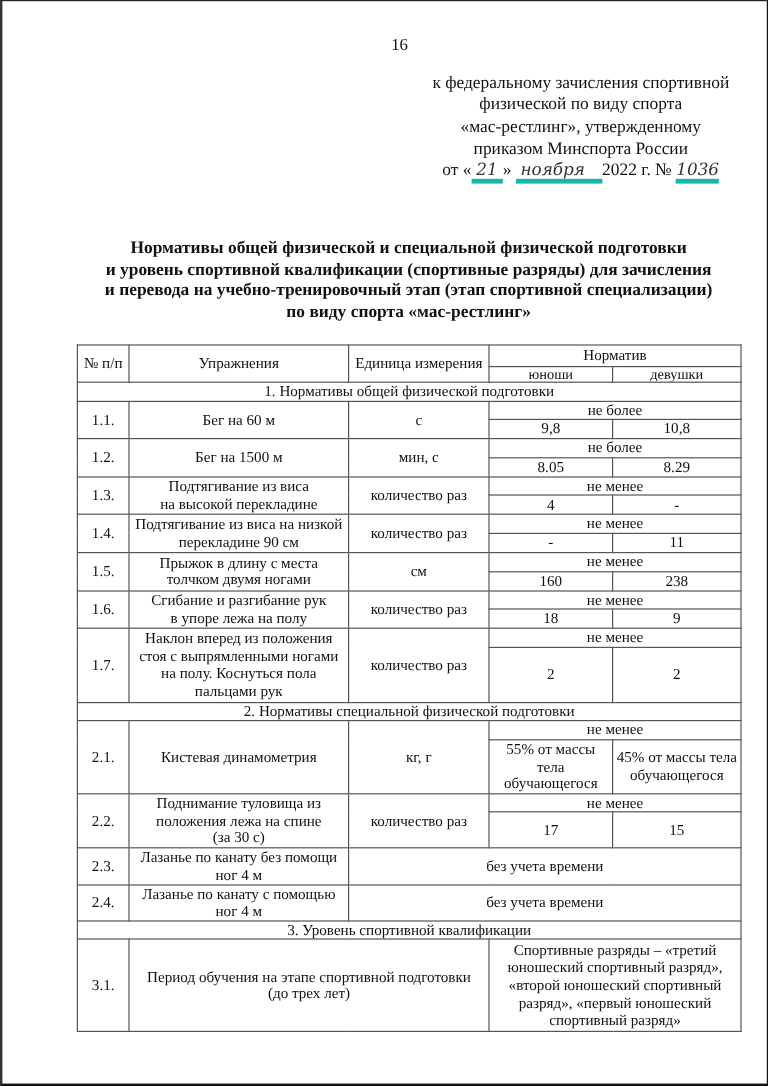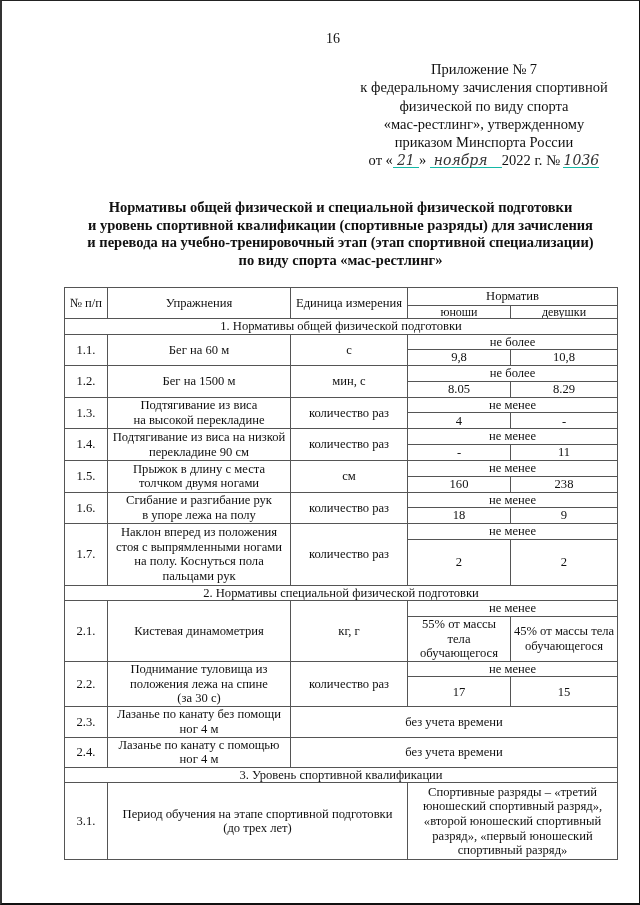--- a/index.html
+++ b/index.html
@@ -6,31 +6,31 @@
   body {
     width: 640px; height: 905px; position: relative; overflow: hidden;
     font-family: "Liberation Serif", "DejaVu Serif", serif; color: #111;
   }
   .page-frame {
     position: absolute; left: 0; top: 0; width: 637px; height: 902px;
     border-left: 2px solid #333; border-top: 1px solid #222;
     border-right: 2px solid #111; border-bottom: 2px solid #111;
   }
   .page-number {
-    position: absolute; left: 300px; top: 31px; width: 40px; text-align: right;
+    position: absolute; left: 313px; top: 31px; width: 40px; text-align: center;
     font-size: 14px;
   }
   .appendix {
     position: absolute; left: 350px; top: 60px; width: 268px;
     text-align: center; font-size: 14.5px; line-height: 18.3px;
   }
   .appendix .line { display: block; white-space: nowrap; }
   .hand {
     font-family: "DejaVu Serif", serif; font-style: italic; font-size: 14px;
-    color: #333; display: inline-block; border-bottom: 1px solid #14b8a6;
+    color: #333; display: inline-block; border-bottom: 4px solid #14b8a6;
     line-height: 14px;
   }
   .hand.day { width: 26px; text-align: center; }
   .hand.month { width: 68px; text-align: left; padding-left: 4px; }
   .hand.num { width: 36px; text-align: center; }
   .title {
     position: absolute; left: 64px; top: 199px; width: 553px;
     text-align: center; font-weight: bold; font-size: 14.5px; line-height: 17.5px;
   }
   .title .line { display: block; white-space: nowrap; }
@@ -62,21 +62,20 @@
   .twolines { white-space: nowrap; }
 </style>
 </head>
 <body>
 
 <div class="page-frame"></div>
 
 <div class="page-number">16</div>
 
 <div class="appendix">
-  <span class="line">Приложение № 7</span>
   <span class="line">к федеральному зачисления спортивной</span>
   <span class="line">физической по виду спорта</span>
   <span class="line">«мас-рестлинг», утвержденному</span>
   <span class="line">приказом Минспорта России</span>
   <span class="line"><span>от «</span><span class="hand day">21</span><span>»</span> <span class="hand month">ноября</span><span>2022 г. №</span> <span class="hand num">1036</span></span>
 </div>
 
 <div class="title">
   <span class="line">Нормативы общей физической и специальной физической подготовки</span>
   <span class="line">и уровень спортивной квалификации (спортивные разряды) для зачисления</span>

